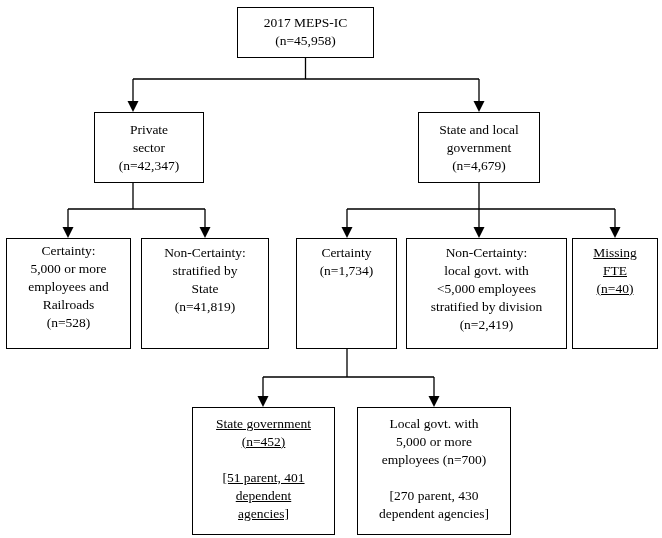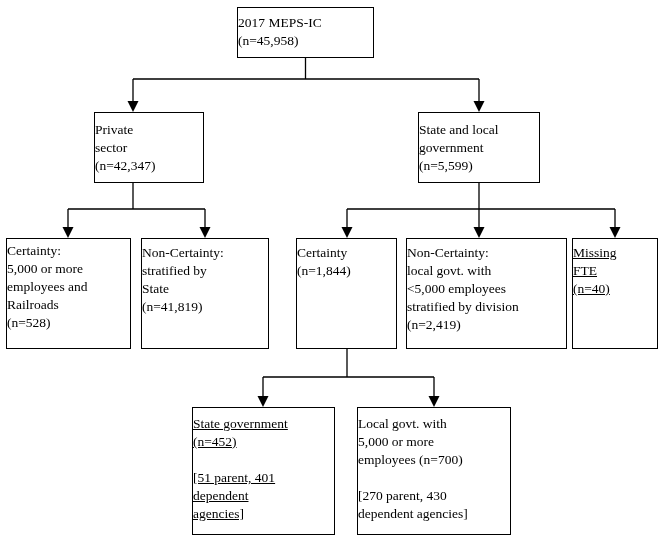--- a/index.html
+++ b/index.html
@@ -21,21 +21,21 @@
     left: 0;
     top: 0;
     width: 662px;
     height: 538px;
   }
   .node {
     position: absolute;
     box-sizing: border-box;
     border: 1.4px solid #000000;
     background: #ffffff;
-    text-align: left;
+    text-align: center;
     white-space: pre-line;
     font-size: 13.5px;
     line-height: 18px;
   }
   #n-root               { left: 237px; top: 7px;   width: 137px; height: 51px;  padding-top: 6px; }
   #n-private            { left: 94px;  top: 112px; width: 110px; height: 71px;  padding-top: 8px; }
   #n-state-local        { left: 418px; top: 112px; width: 122px; height: 71px;  padding-top: 8px; }
   #n-certainty-private  { left: 6px;   top: 238px; width: 125px; height: 111px; padding-top: 3px; }
   #n-noncert-private    { left: 141px; top: 238px; width: 128px; height: 111px; padding-top: 5px; }
   #n-certainty-gov      { left: 296px; top: 238px; width: 101px; height: 111px; padding-top: 5px; }
@@ -71,35 +71,35 @@
 
   <div class="node" id="n-root">2017 MEPS-IC
 (n=45,958)</div>
 
   <div class="node" id="n-private">Private
 sector
 (n=42,347)</div>
 
   <div class="node" id="n-state-local">State and local
 government
-(n=5,599)</div>
+(n=4,679)</div>
 
   <div class="node" id="n-certainty-private">Certainty:
 5,000 or more
 employees and
 Railroads
 (n=528)</div>
 
   <div class="node" id="n-noncert-private">Non-Certainty:
 stratified by
 State
 (n=41,819)</div>
 
   <div class="node" id="n-certainty-gov">Certainty
-(n=1,844)</div>
+(n=1,734)</div>
 
   <div class="node" id="n-noncert-gov">Non-Certainty:
 local govt. with
 &lt;5,000 employees
 stratified by division
 (n=2,419)</div>
 
   <div class="node" id="n-missing-fte">Missing
 FTE
 (n=40)</div>

